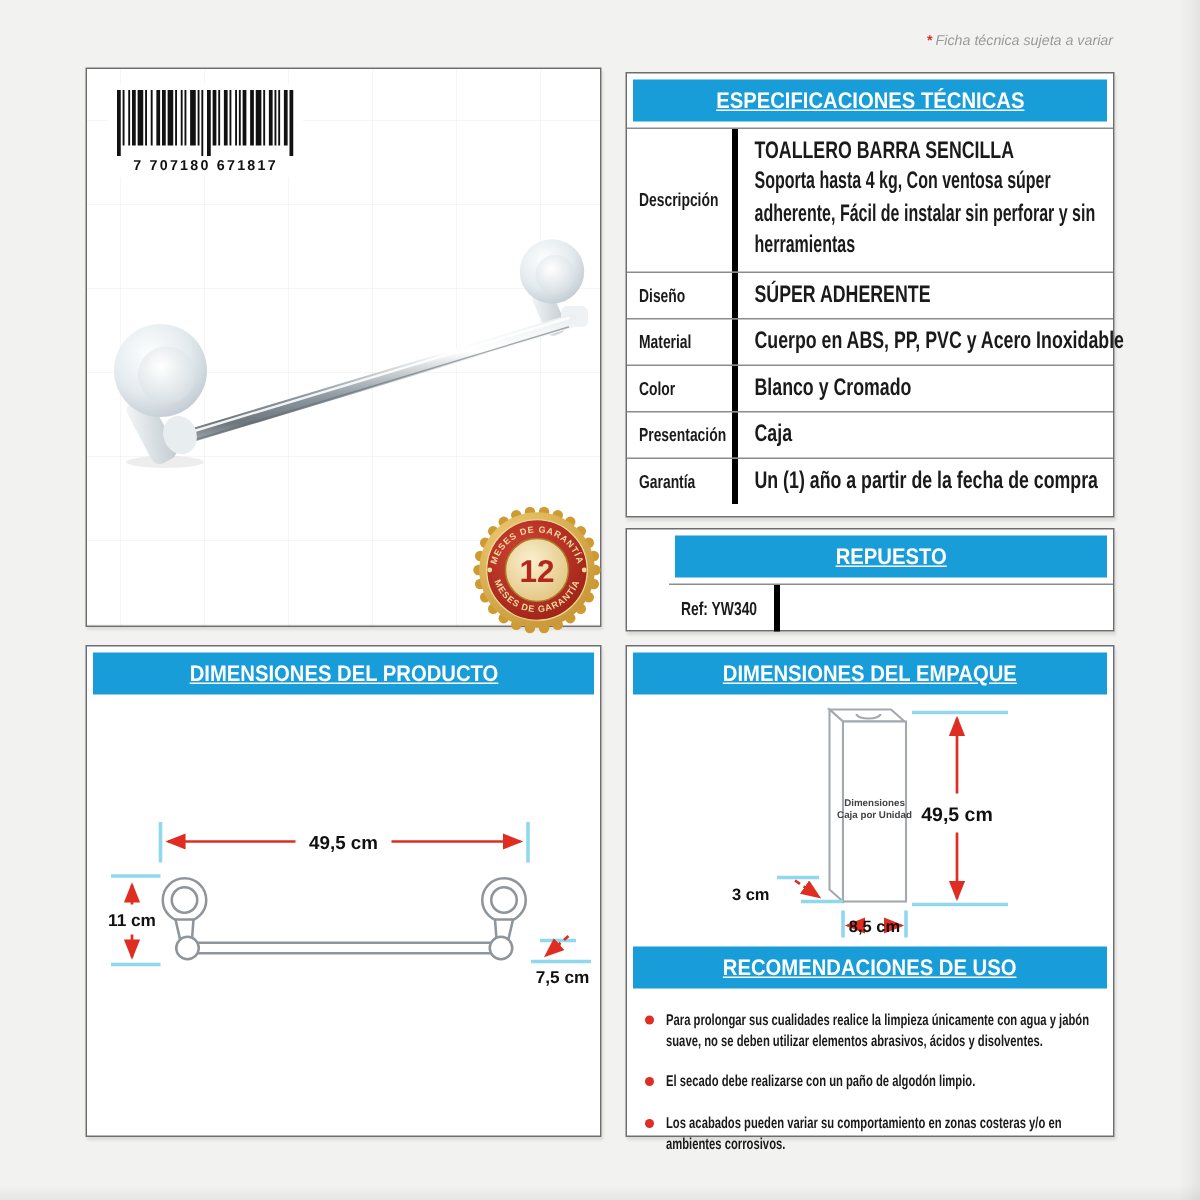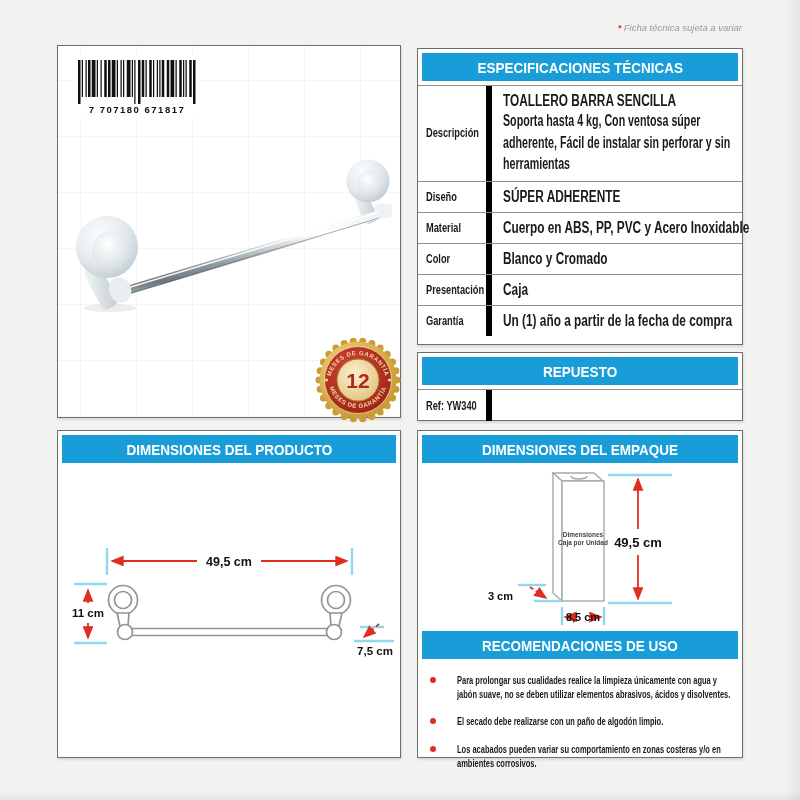--- a/index.html
+++ b/index.html
@@ -12,55 +12,55 @@
   #page-edge-right{position:absolute;top:0;right:0;width:14px;height:100%;
     background:linear-gradient(90deg,rgba(0,0,0,0) 0%,rgba(0,0,0,0.06) 100%);}
   #page-edge-bottom{position:absolute;left:0;bottom:0;width:100%;height:10px;
     background:linear-gradient(180deg,rgba(0,0,0,0) 0%,rgba(0,0,0,0.05) 100%);}
 
   .panel{position:absolute;background:#fff;border:1.5px solid #6e6e6e;
     box-sizing:border-box;box-shadow:1px 2px 2px rgba(0,0,0,0.10);}
 
   #panel-product{left:57px;top:45px;width:344px;height:373px;}
   #panel-specs{left:417px;top:48px;width:326px;height:297px;}
-  #panel-repuesto{left:417px;top:352px;width:326px;height:69px;}
+  #panel-repuesto{left:417px;top:352px;width:326px;height:69px;padding-left:28px;}
   #panel-dimprod{left:57px;top:430px;width:344px;height:328px;}
   #panel-rightbottom{left:417px;top:430px;width:326px;height:328px;}
 
   .hbar{background:#189dd9;color:#fff;height:28px;margin:4px;
     display:flex;align-items:center;justify-content:center;
-    font-weight:bold;font-size:15px;}
+    font-weight:bold;font-size:15px;text-decoration:underline;}
   .hbar span{display:inline-block;transform:scaleX(0.9);white-space:pre;}
 
   
   .trows{border-top:1px solid #8c8c8c;}
   .trow{display:grid;grid-template-columns:74px 1fr;}
   .trow + .trow{border-top:1px solid #8c8c8c;}
-  .tlabel{border-right:6px solid #000000;padding:6px 2px 6px 8px;
+  .tlabel{border-right:4px solid #000000;padding:6px 2px 6px 8px;
     display:flex;align-items:center;font-weight:bold;font-size:12.5px;}
   .tvalue{padding:6px 4px 6px 11px;display:flex;flex-direction:column;
     justify-content:center;font-weight:bold;font-size:16px;}
   .cx{display:inline-block;transform:scaleX(0.74);transform-origin:0 50%;white-space:pre;}
   .cxblock{width:150%;transform:scaleX(0.667);transform-origin:0 0;line-height:1.35;}
 
   
   .photo-bg{position:absolute;inset:0;
     background-image:
       linear-gradient(to right,rgba(60,70,80,0.05) 1px,transparent 1px),
       linear-gradient(to bottom,rgba(60,70,80,0.05) 1px,transparent 1px);
     background-size:56px 56px;background-position:22px 34px;}
   .photo-svg{position:absolute;inset:0;}
   #barcode-box{position:absolute;left:14px;top:10px;}
   #seal-box{position:absolute;left:256px;top:290px;}
   #dimprod-svg{display:block;margin:80px auto 0 auto;}
   #dimemp-svg{display:block;margin:4px auto 0 auto;}
 
   
   #rec-list{padding:10px 8px 0 12px;}
-  .rec-item{display:flex;gap:21px;margin-bottom:13px;}
+  .rec-item{display:flex;gap:8px;margin-bottom:13px;}
   .rec-bullet{width:6px;height:6px;border-radius:50%;background:#e02d22;
     margin-top:4px;flex:none;}
   .rec-text{flex:1;overflow:visible;}
   .cxrec{width:140%;transform:scaleX(0.714);transform-origin:0 0;
     font-size:10.5px;font-weight:bold;line-height:1.35;}
 
   
   #fineprint{position:absolute;top:22px;right:58px;font-size:9.5px;
     font-style:italic;color:#9a9a9a;}
   #fineprint .ast{color:#e02d22;font-style:normal;font-weight:bold;margin-right:2px;}

